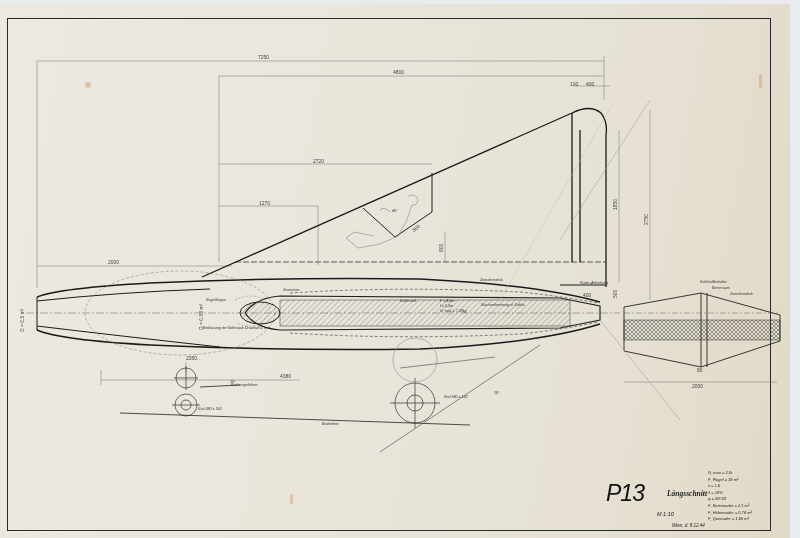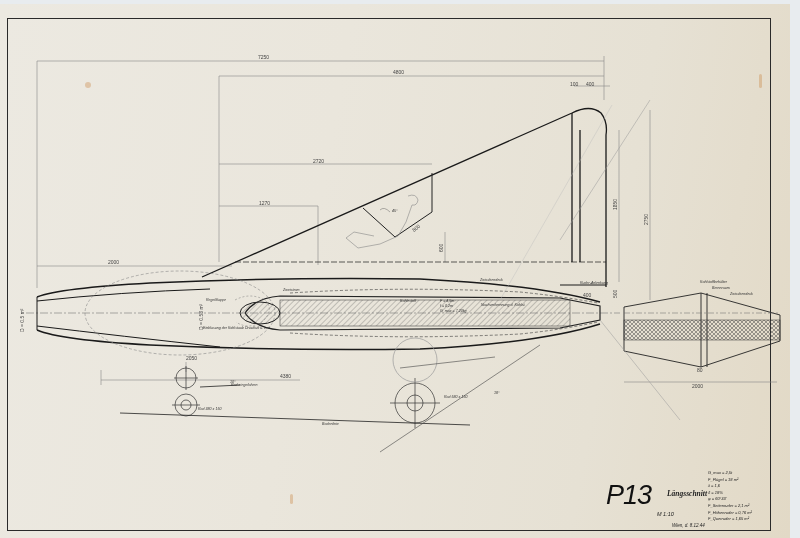--- a/index.html
+++ b/index.html
@@ -14,21 +14,21 @@
   }
   .frame {
     position: absolute; left: 7px; top: 14px; width: 762px; height: 511px;
     border: 1.2px solid #2a2a2a;
   }
   svg.drawing { position: absolute; left: 0; top: 0; width: 800px; height: 538px; }
   .dim { font-family: "Liberation Sans", sans-serif; font-size: 5px; fill: #444; }
   .note { font-family: "Liberation Sans", sans-serif; font-size: 3.6px; fill: #333; font-style: italic; }
   .title {
     position: absolute; left: 606px; top: 480px;
-    font-family: "Liberation Sans", sans-serif; font-size: 27px; font-style: italic;
+    font-family: "Liberation Sans", sans-serif; font-size: 23px; font-style: italic;
     color: #111; letter-spacing: -1px;
   }
   .subtitle {
     position: absolute; left: 647px; top: 489px;
     font-family: Liberation Serif, serif; font-size: 7.5px; font-style: italic; font-weight: bold; color: #222; padding-left: 20px;
   }
   .scale {
     position: absolute; left: 657px; top: 511px;
     font-family: "Liberation Sans", sans-serif; font-size: 5.5px; font-style: italic; color: #222;
   }

